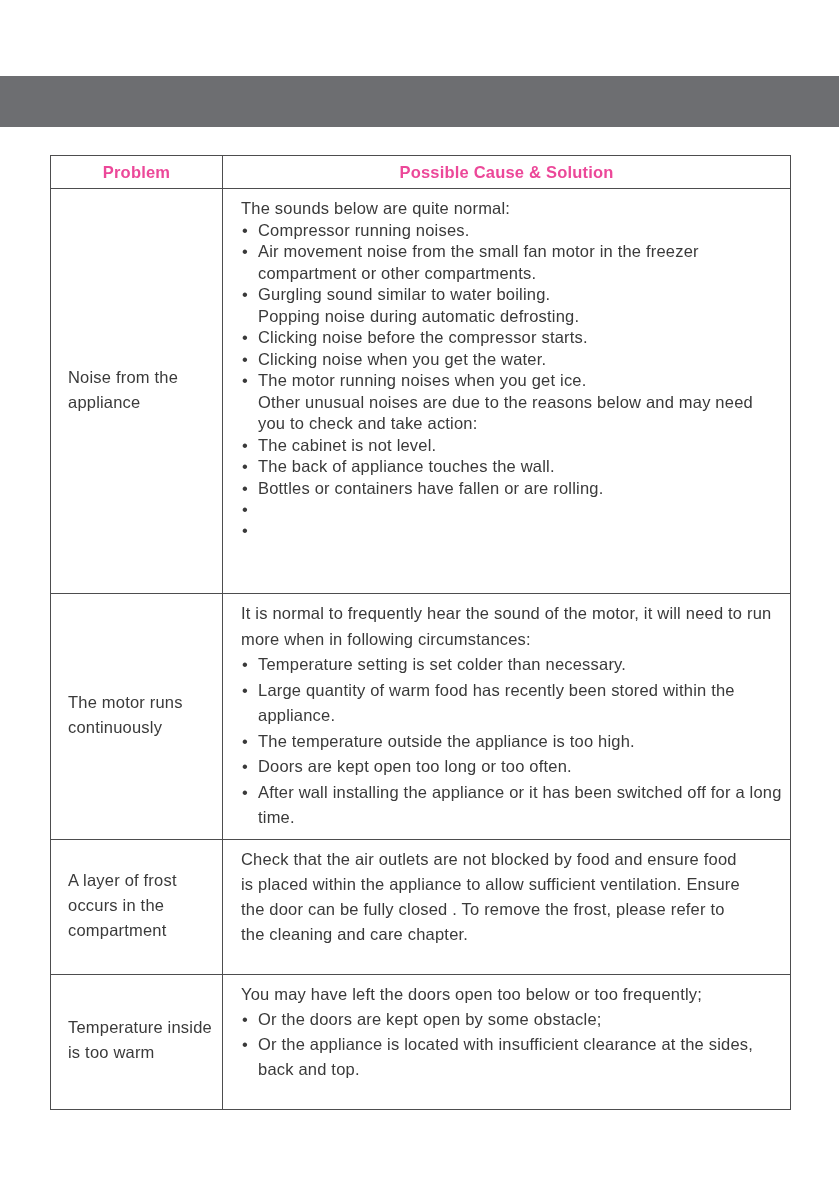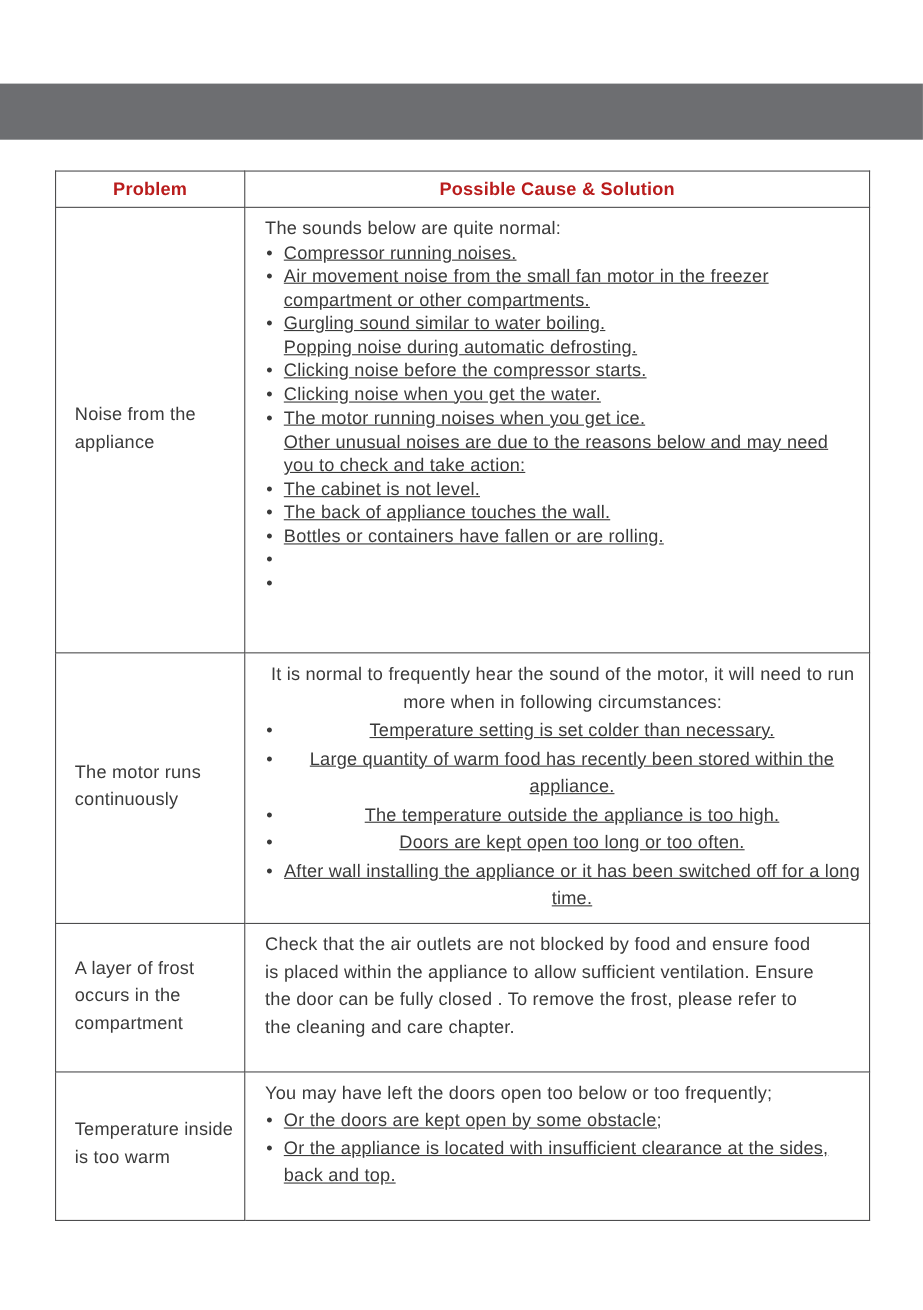--- a/index.html
+++ b/index.html
@@ -22,56 +22,56 @@
     border-collapse:collapse;
     table-layout:fixed;
   }
   table.doc-table th, table.doc-table td {
     border:1px solid #4d4d4e;
   }
   th.col-head {
     height:33px;
     font-size:16.5px;
     font-weight:bold;
-    color:#b91c1c;
+    color:#ec4899;
     text-align:center;
     letter-spacing:.2px;
     vertical-align:middle;
   }
   .problem-cell {
     vertical-align:middle;
     padding:5px 8px 8px 17px;
     font-size:16.5px;
     line-height:25px;
     letter-spacing:.2px;
   }
   .solution-cell {
     vertical-align:top;
     padding:7px 8px 8px 18px;
     font-size:16.5px;
     line-height:25px;
     letter-spacing:.2px;
   }
   .line { position:relative; }
-  .line.bullet, .line.cont { padding-left:17px;text-decoration:underline; }
+  .line.bullet, .line.cont { padding-left:17px; }
   .line.bullet::before {
     content:"\2022";
     position:absolute;
     left:1px;
   }
   
   tr.r1 td { height:405px; }
   tr.r2 td { height:241px; }
   tr.r3 td { height:135px;margin-left:35px; }
   tr.r4 td { height:135px; }
   
   .cell-r1 { padding-top:9px; }
   .cell-r1 .line { line-height:21.5px; }
   .cell-r1 .line:last-child { margin-top:21px; }
-  .cell-r2 .line { line-height:25.5px;text-align:center; }
+  .cell-r2 .line { line-height:25.5px; }
   .cell-r3 .line { max-width:505px; }
   .cell-r4 .line.para { max-width:500px; }
 </style>
 </head>
 <body>
 
 <div class="header-bar" style="background: rgb(109, 110, 113);"></div>
 
 <table class="doc-table">
   <colgroup>

